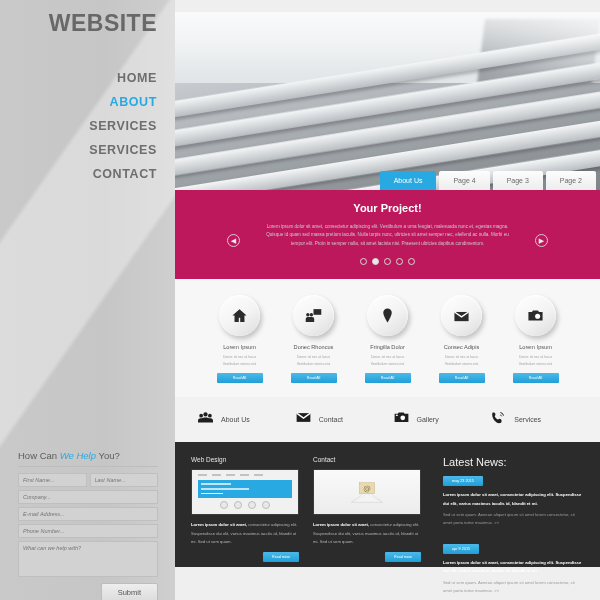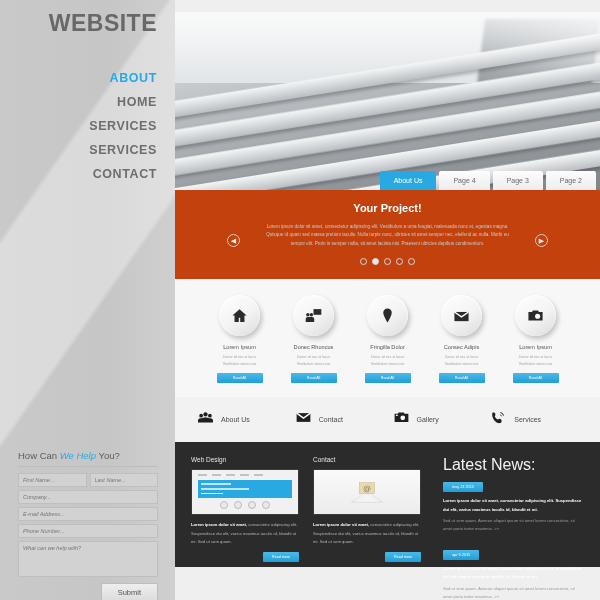--- a/index.html
+++ b/index.html
@@ -120,21 +120,21 @@
   .tab {
     font-size: 7px; color: #6a6a6a;
     background: linear-gradient(180deg,#fdfdfd,#ededed);
     padding: 6px 14px 6px 14px; cursor: pointer;
     border-radius: 2px 2px 0 0; min-width: 50px; text-align: center;
   }
   .tab.active { background: #29a9e1; color: #fff; }
 
   
   .slider {
-    background: #c2410c; padding: 12px 0 14px 0;
+    background: #be185d; padding: 12px 0 14px 0;
     position: relative; text-align: center;
   }
   .slider-title {
     color: #ffffff; font-size: 11px; font-weight: bold;
     margin-bottom: 9px;
   }
   .slider-text {
     color: #c9c9c9; font-size: 4.6px; line-height: 1.85;
     width: 250px; margin: 0 auto; text-align: center;
   }
@@ -243,21 +243,21 @@
     color: #b4b4b4; font-size: 4.2px; line-height: 1.95;
   }
   .fcol-text b { color: #ffffff; }
   .readmore {
     display: block; width: 36px; margin: 6px 0 0 auto;
     background: linear-gradient(180deg,#4cb9e8,#1f9fd8);
     color: #fff; font-size: 3.6px; text-align: center;
     padding: 3px 0; border-radius: 1px; cursor: pointer;
   }
   .news { flex: 1; padding-left: 8px; }
-  .news-title { color: #f2f2f2; font-size: 16px; }
+  .news-title { color: #f2f2f2; font-size: 11px; }
   .badge {
     display: inline-block;
     background: linear-gradient(180deg,#4cb9e8,#1f9fd8);
     color: #fff; font-size: 3.8px; padding: 3px 9px;
     border-radius: 1px; margin-bottom: 5px; cursor: pointer;
   }
   .news-lead {
     color: #ffffff; font-size: 4.2px; font-weight: bold;
     line-height: 1.95; margin-bottom: 3px;
   }
@@ -265,22 +265,22 @@
   .news-item { margin-bottom: 9px; }
   .page-bottom { height: 14px; background: #efefef; }
 </style>
 </head>
 <body>
 
 <div class="sidebar">
   <div class="site-title">WEBSITE</div>
 
   <nav class="nav">
+    <span class="nav-item">HOME</span>
     <span class="nav-item active">ABOUT</span>
-    <span class="nav-item">HOME</span>
     <span class="nav-item">SERVICES</span>
     <span class="nav-item">SERVICES</span>
     <span class="nav-item">CONTACT</span>
   </nav>
 
   <div class="helpbox">
     <div class="help-title"><span>How Can </span><span class="hl">We Help</span><span> You?</span></div>
 
     <div class="f-row">
       <input class="fld half" placeholder="First Name..." style="">

